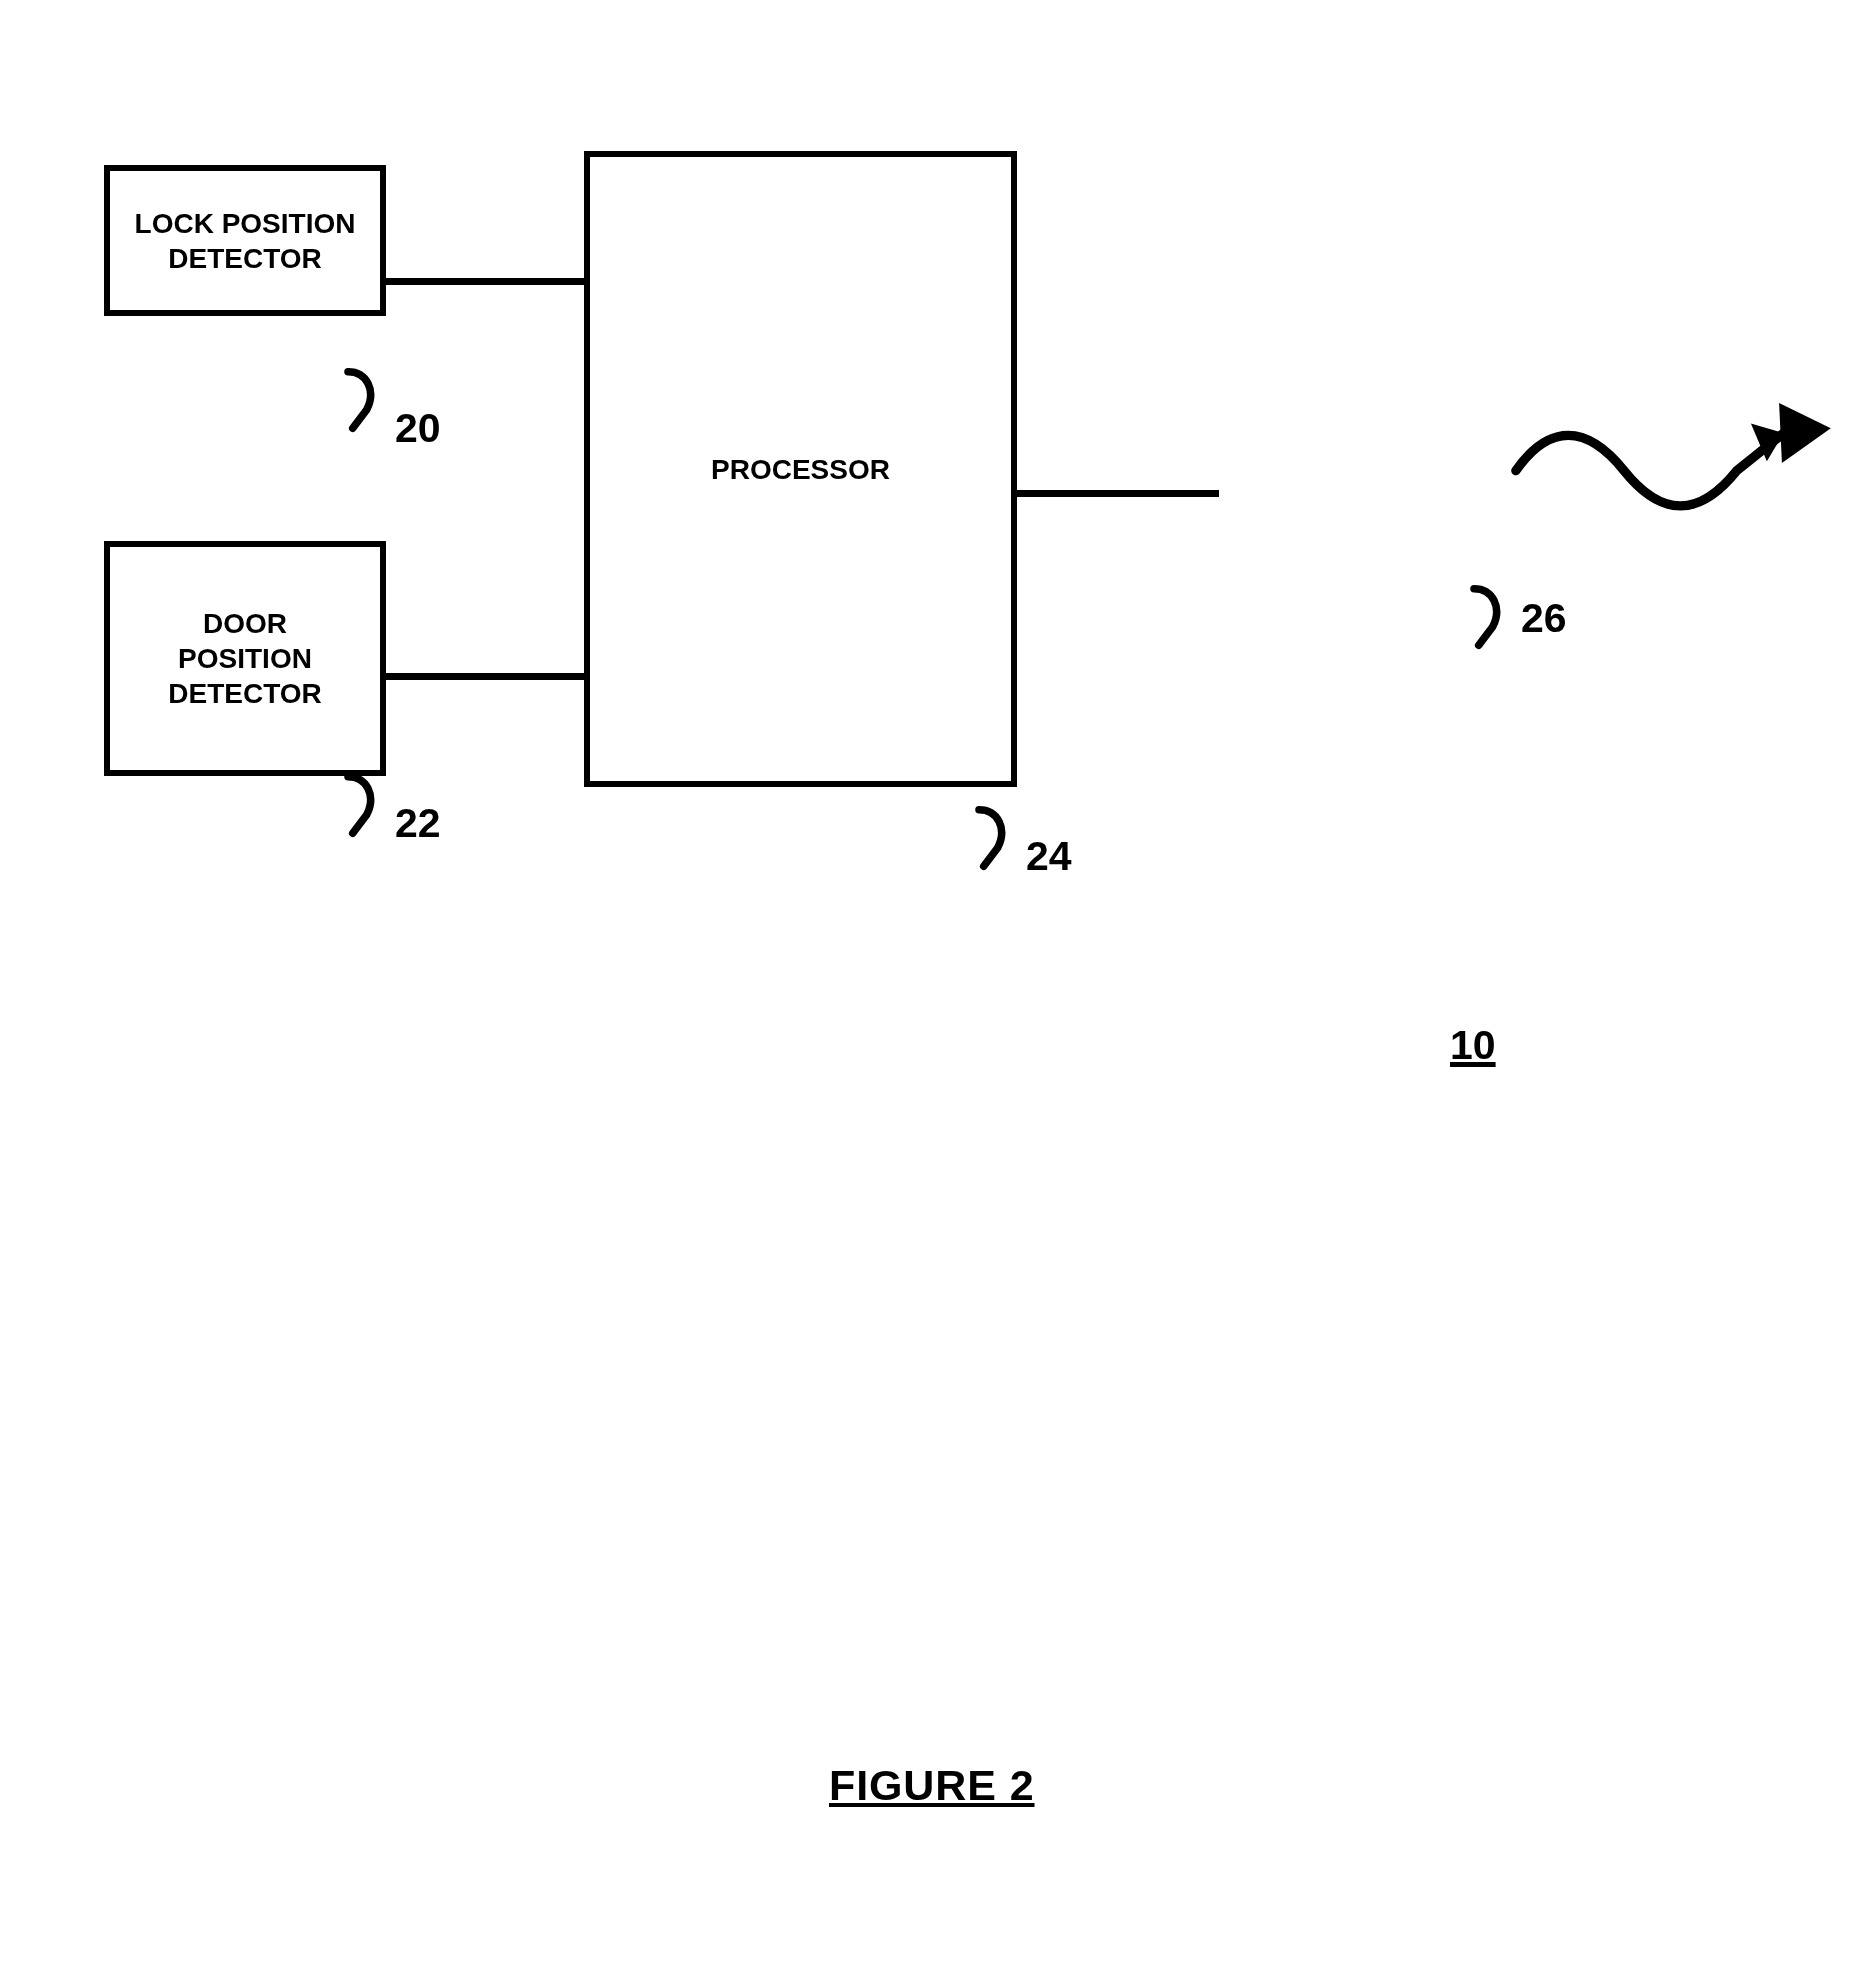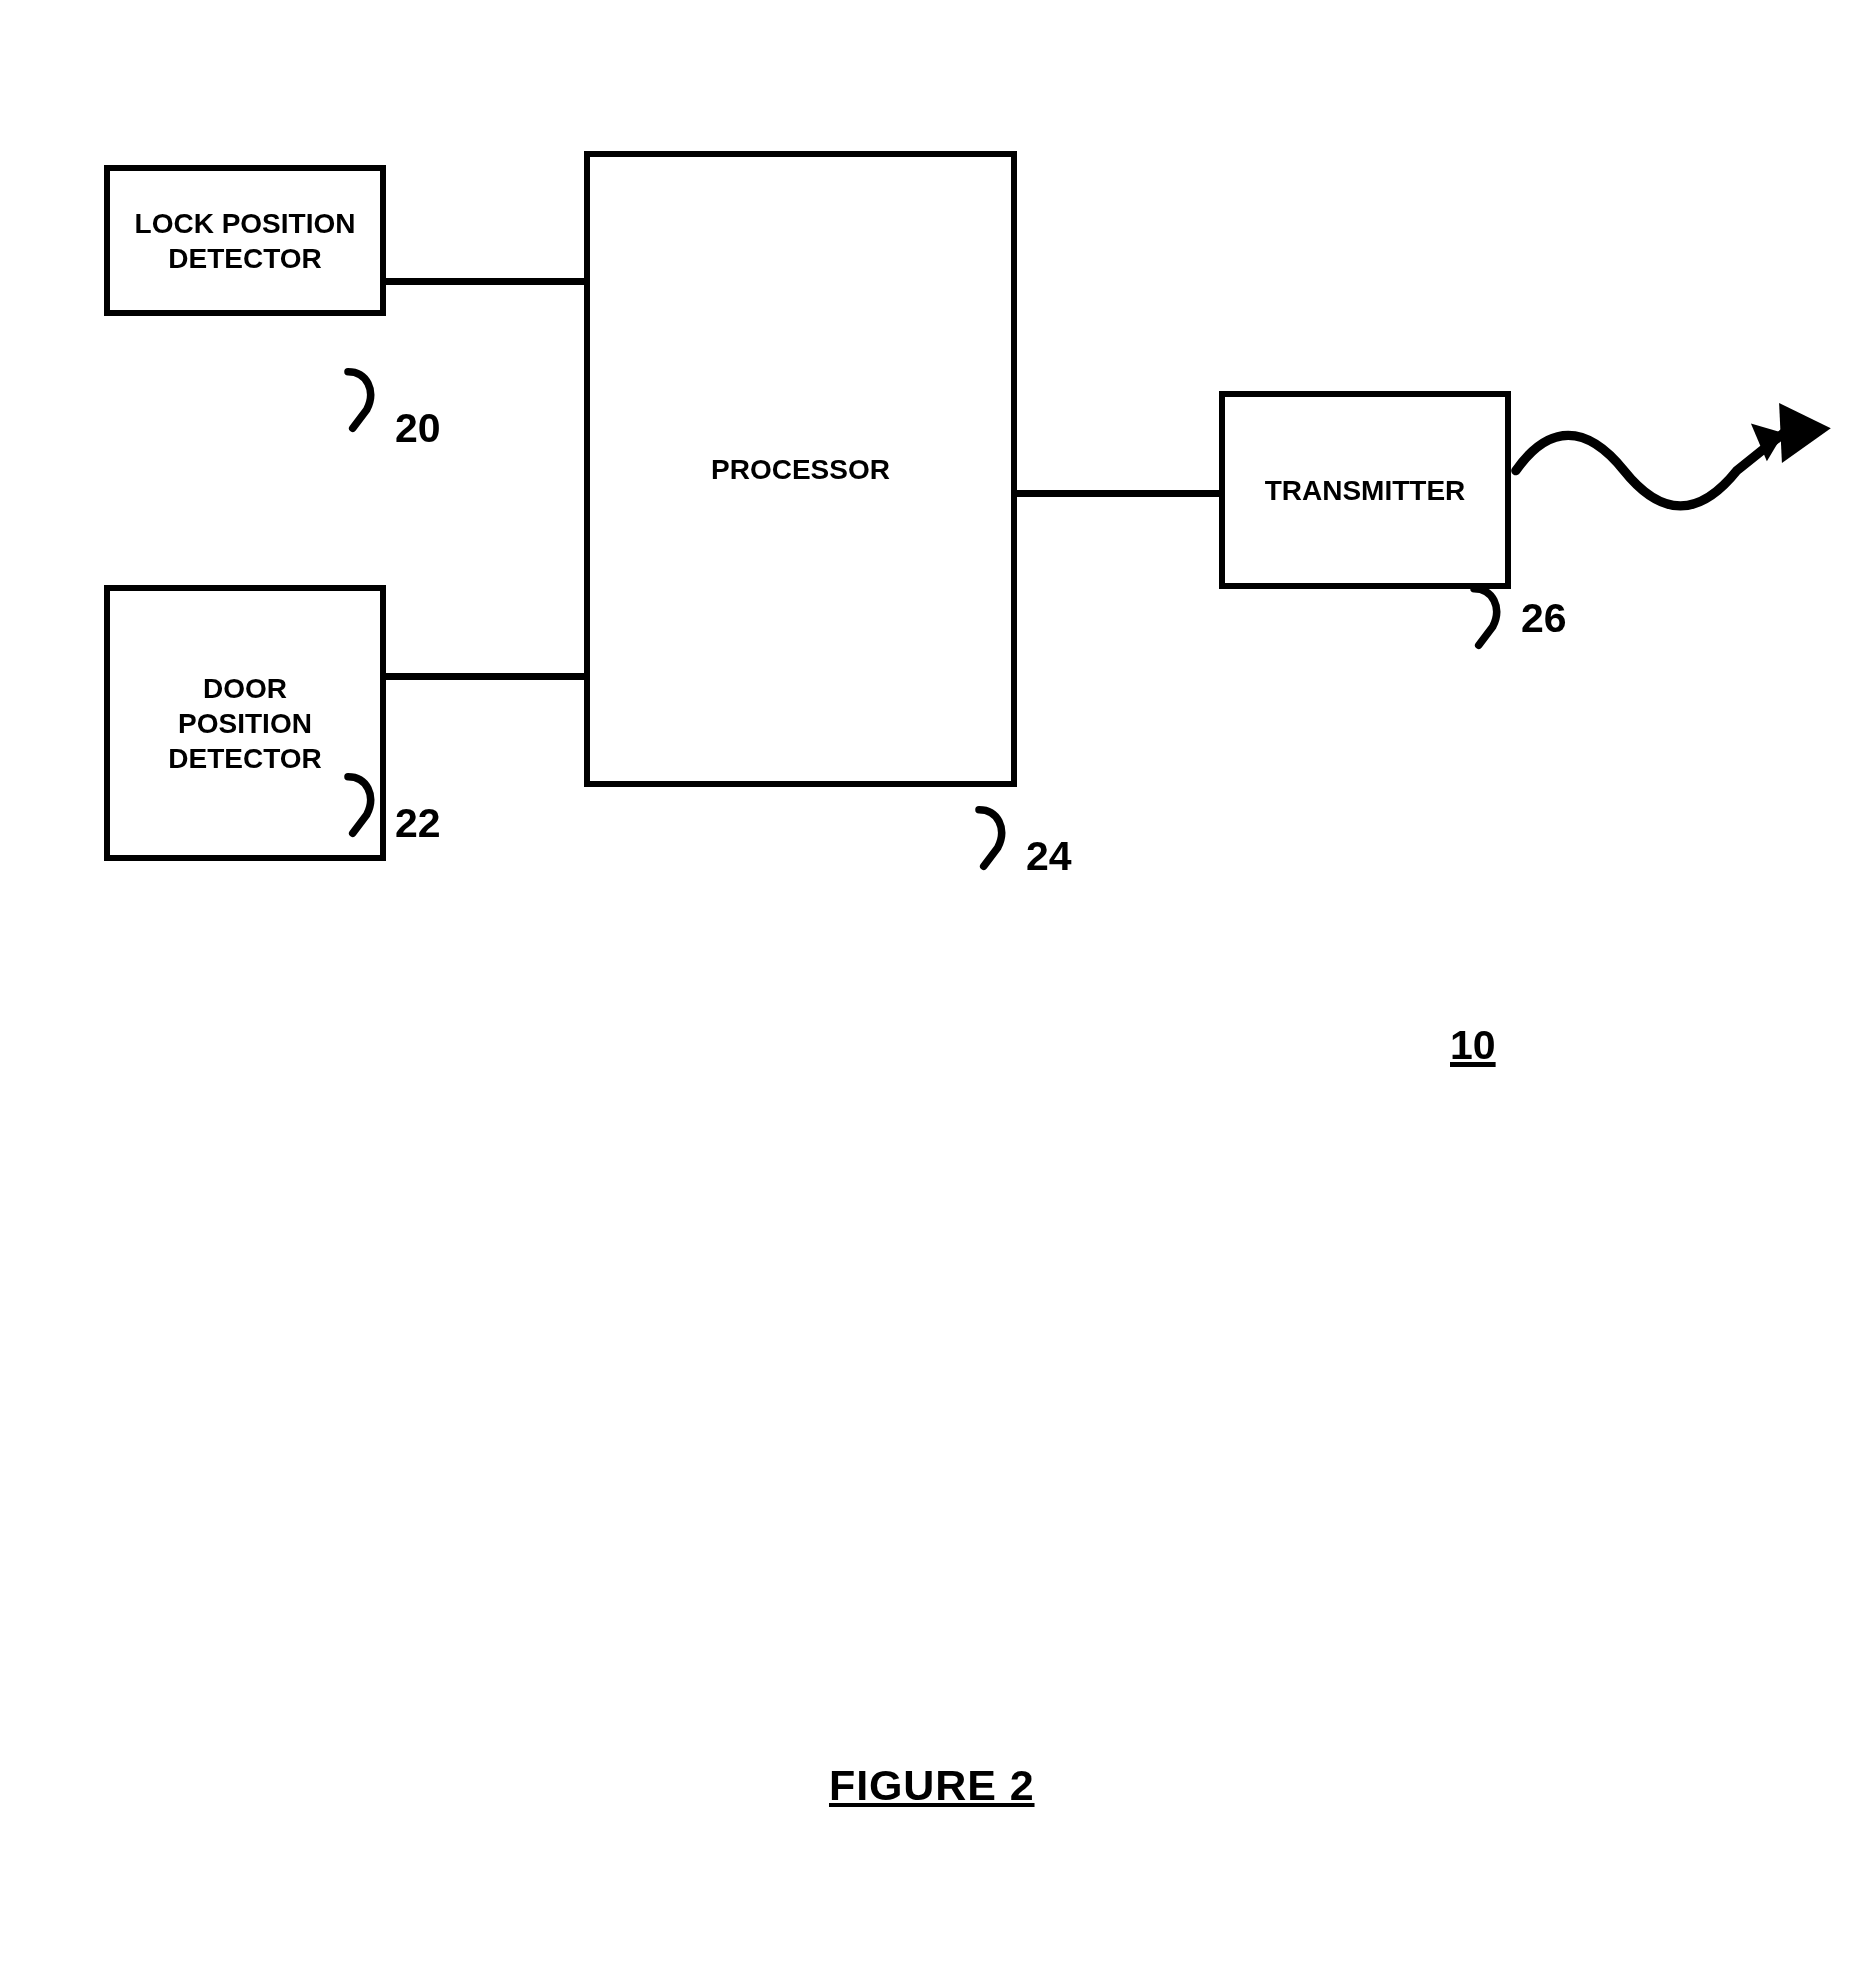--- a/index.html
+++ b/index.html
@@ -54,33 +54,30 @@
 </head>
 <body>
 
 <div class="canvas">
 
   <div class="box" style="left:104px; top:165px; width:282px; height:151px; font-size:28px;">
     <span style="white-space:pre-line;">LOCK POSITION
 DETECTOR</span>
   </div>
 
-  <div class="box" style="left:104px; top:541px; width:282px; height:276px; font-size:28px;margin-top:44px;">
+  <div class="box" style="left:104px; top:541px; width:282px; height:235px; font-size:28px;">
     <span style="white-space:pre-line;">DOOR
 POSITION
 DETECTOR</span>
   </div>
 
   <div class="box" style="left:584px; top:151px; width:433px; height:636px; font-size:28px;">
     <span>PROCESSOR</span>
   </div>
 
-  <div class="box" style="left:1219px; top:391px; width:292px; height:198px; font-size:28px;">
-    <span>TRANSMITTER</span>
-  </div>
 
   <div class="hline" style="left:386px; top:278px; width:198px;"></div>
   <div class="hline" style="left:386px; top:673px; width:198px;"></div>
   <div class="hline" style="left:1017px; top:490px; width:202px;"></div>
 
   <svg class="leader" style="left:1511px; top:386px; width:320px; height:141px;" viewBox="0 0 340 150">
     <path d="M 5 90 C 40 40, 80 40, 120 90 C 160 140, 200 140, 240 90 L 290 50" stroke="#000" stroke-width="10" fill="none" stroke-linecap="round" stroke-linejoin="round"></path>
     <polygon points="290,50 255,40 272,80" fill="#000"></polygon>
     <polygon points="340,45 285,18 288,82" fill="#000"></polygon>
   </svg>

